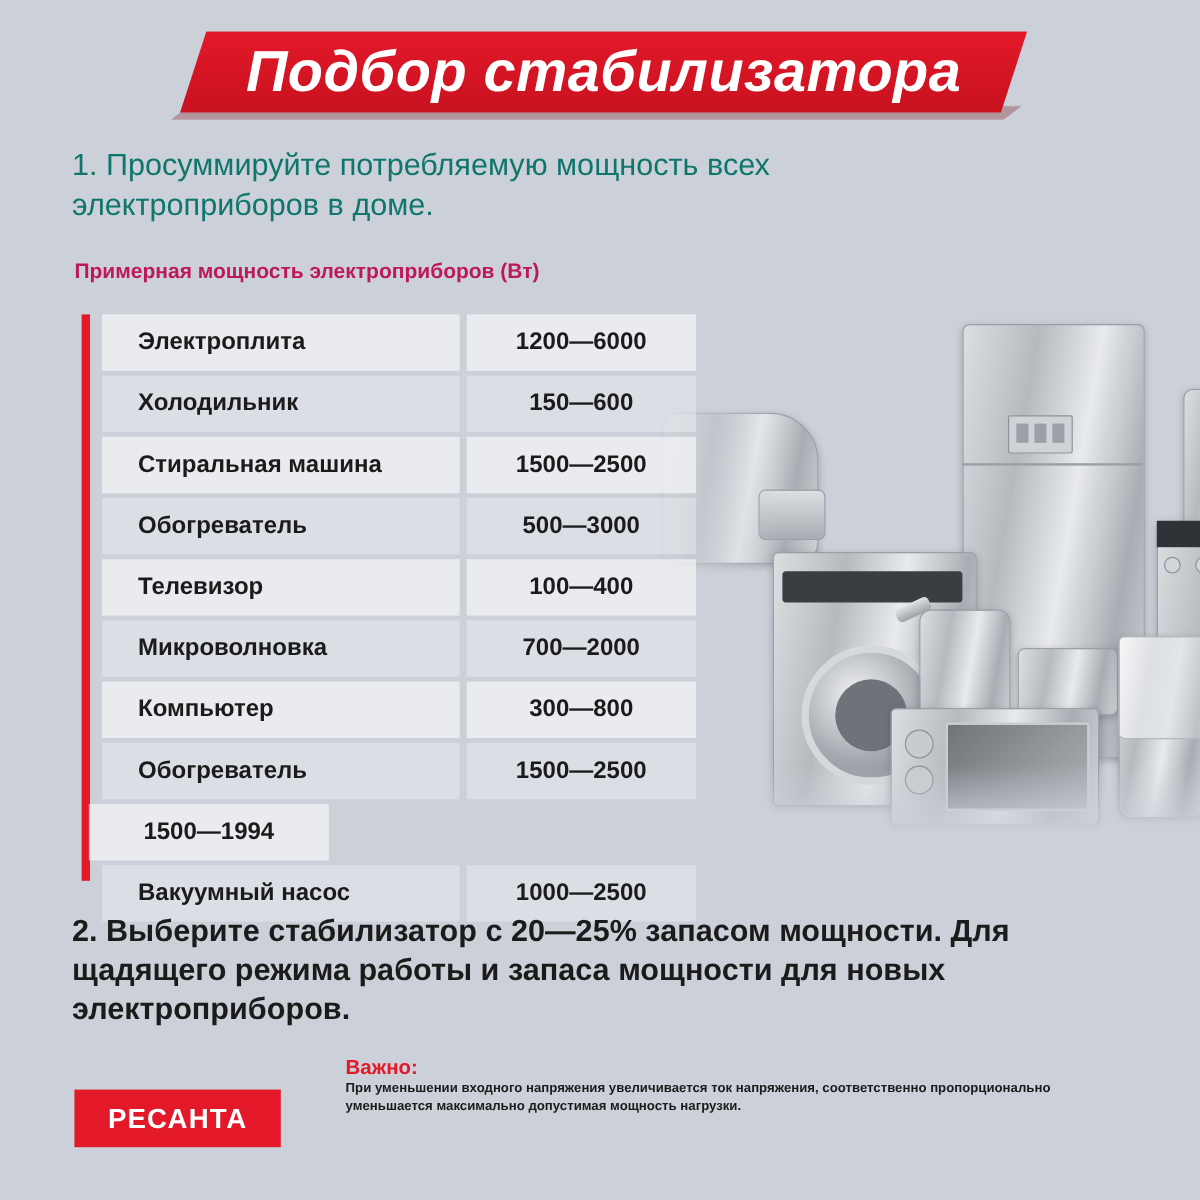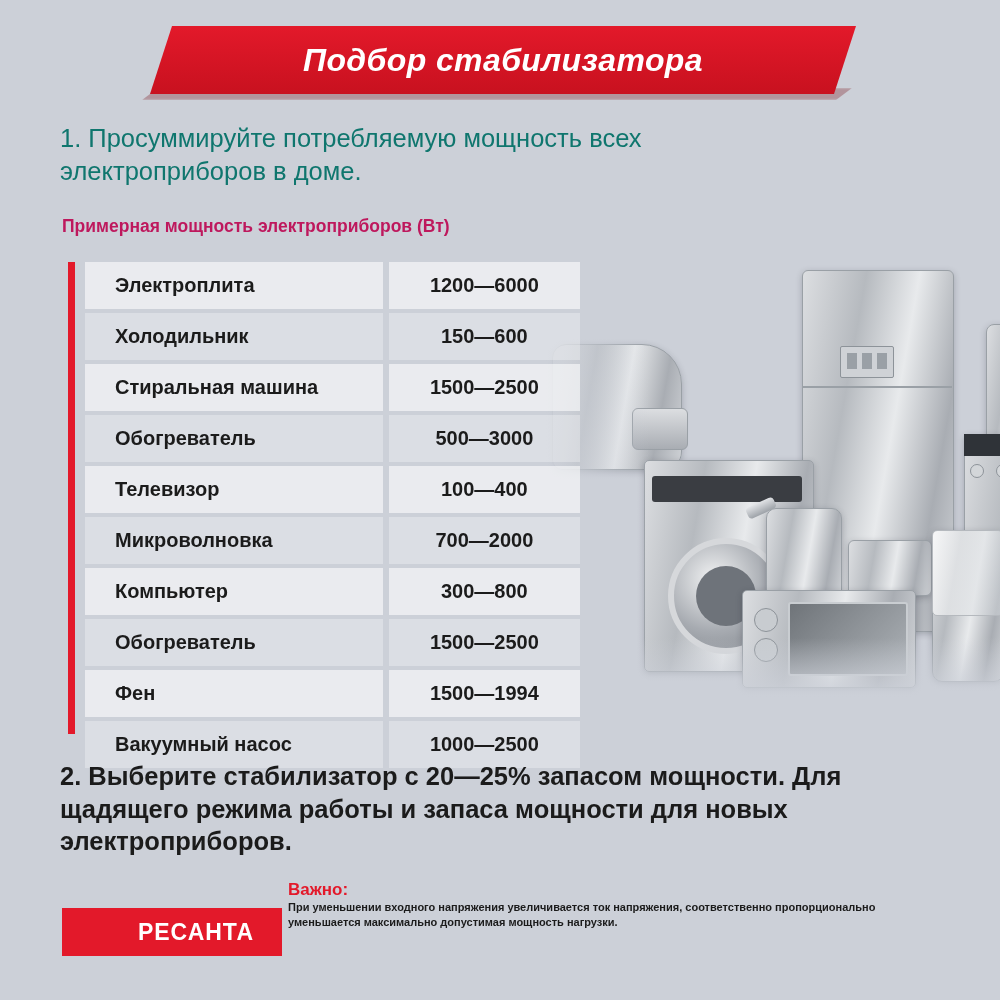--- a/index.html
+++ b/index.html
@@ -46,21 +46,21 @@
   }
   .banner-title {
     position: absolute;
     left: 150px;
     top: 0;
     width: 706px;
     height: 68px;
     display: flex;
     align-items: center;
     justify-content: center;
-    font-size: 32px;
+    font-size: 48px;
     font-weight: bold;
     font-style: italic;
     color: #ffffff;
     letter-spacing: 0.4px;
     white-space: nowrap;
   }
 
   
   .step1 {
     position: absolute;
@@ -209,21 +209,20 @@
   .logo {
     position: absolute;
     left: 62px;
     top: 908px;
     width: 172px;
     height: 48px;
     background: #e3192a;
     display: flex;
     align-items: center;
     justify-content: center;
-    padding-left: 48px;
   }
   .logo-text {
     color: #ffffff;
     font-size: 23px;
     font-weight: bold;
     letter-spacing: 1px;
   }
   .note {
     position: absolute;
     left: 288px;
@@ -327,21 +326,20 @@
   </div>
   <div class="row">
     <div class="cell-name">Компьютер</div>
     <div class="cell-val">300—800</div>
   </div>
   <div class="row">
     <div class="cell-name">Обогреватель</div>
     <div class="cell-val">1500—2500</div>
   </div>
   <div class="row">
-    <div class="cell-name">Фен</div>
     <div class="cell-val">1500—1994</div>
   </div>
   <div class="row">
     <div class="cell-name">Вакуумный насос</div>
     <div class="cell-val">1000—2500</div>
   </div>
 </div>
 
 <div class="step2">2. Выберите стабилизатор с 20—25% запасом мощности. Для щадящего режима работы и запаса мощности для новых электроприборов.</div>
 

